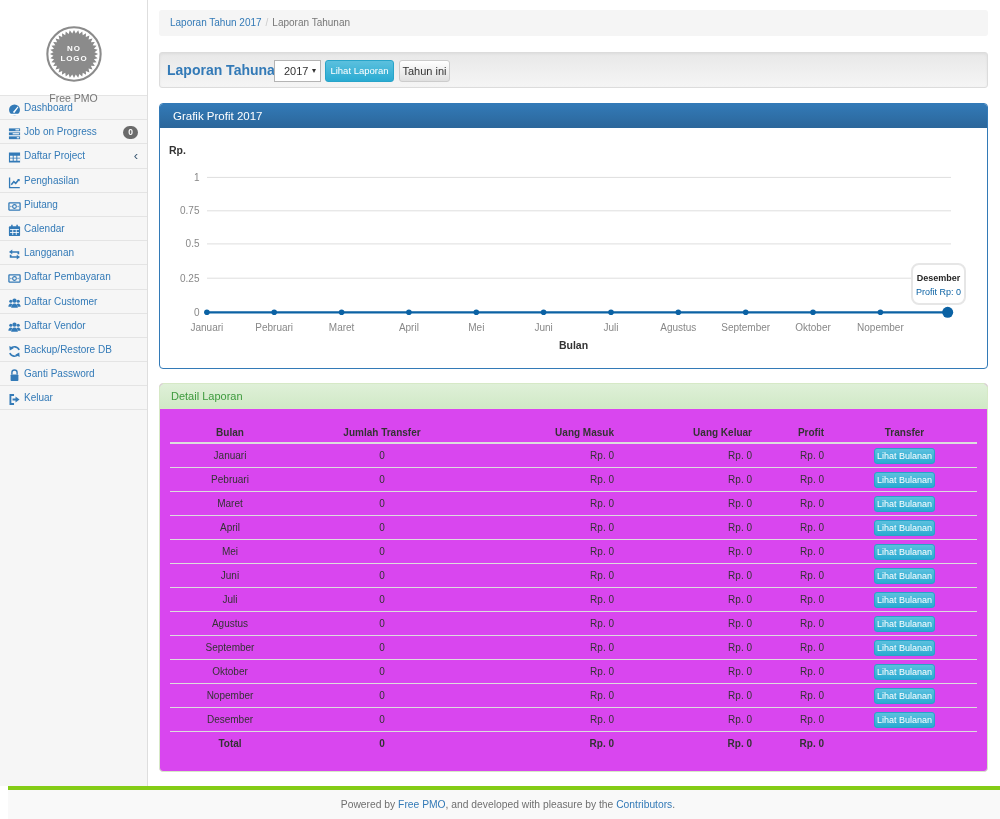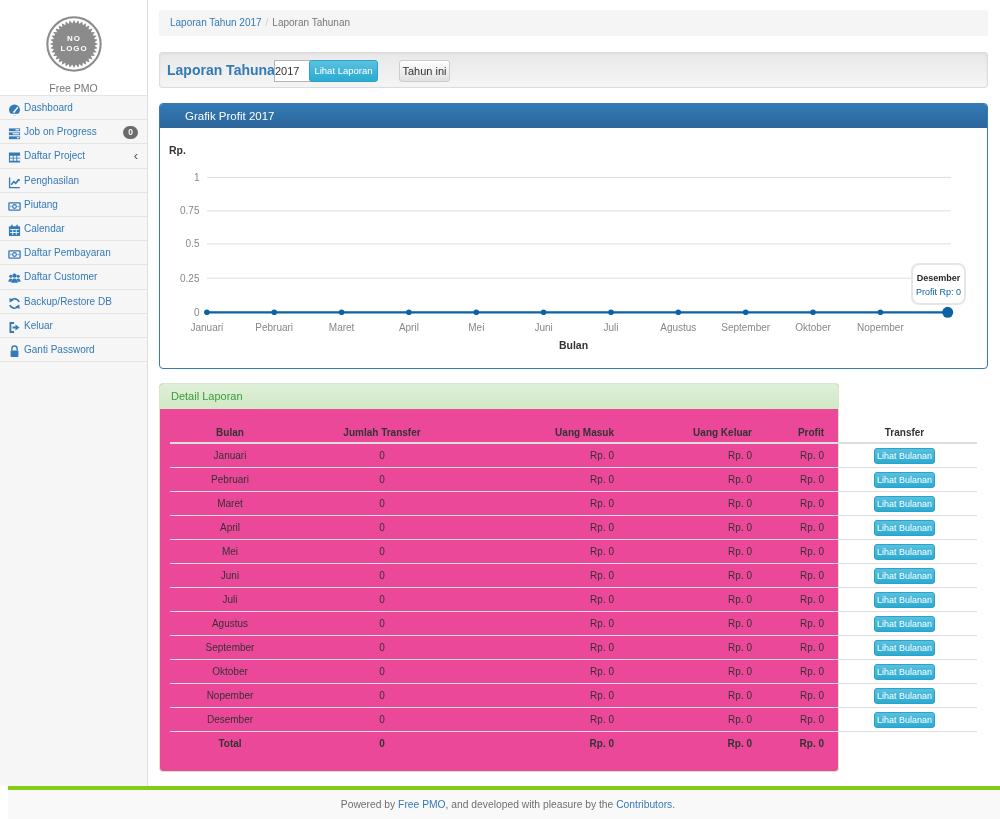--- a/index.html
+++ b/index.html
@@ -1,51 +1,51 @@
 <!DOCTYPE html>
 <html><head>
 <meta charset="utf-8">
 <style>
 * { margin:0; padding:0; box-sizing:border-box; }
 html,body { width:1000px; height:819px; background:#fff; font-family:"Liberation Sans", sans-serif; position:relative; overflow:hidden; }
 a { text-decoration:none; }
 #sidebar { position:absolute; left:0; top:0; width:148px; height:786px; background:#f6f6f6; border-right:1px solid #dedede; }
-#logobox { background:#fff; height:96px; text-align:center; padding-top:15px; border-bottom:1px solid #e4e4e4; }
+#logobox { background:#fff; height:96px; text-align:center; padding-top:25px; border-bottom:1px solid #e4e4e4; }
 #logobox svg { display:block; margin:0 auto; }
 #freepmo { font-size:10.5px; color:#767676; margin-top:9px; }
 ul.menu { list-style:none; }
 ul.menu li { position:relative; height:24.2px; border-bottom:1px solid #e4e4e4; font-size:10px; color:#337ab7; line-height:23.2px; padding-left:24px; }
 ul.menu li .ic { position:absolute; left:8px; top:5px; width:13px; height:13px; }
 ul.menu li .badge { position:absolute; right:9px; top:5.5px; width:15px; height:13px; background:#6b6b6b; border-radius:7px; color:#fff; font-size:8.5px; font-weight:bold; text-align:center; line-height:13px; padding:0; }
 ul.menu li .chev { position:absolute; right:9px; top:0px; color:#3d5a74; font-size:13px; }
 
 #crumb { position:absolute; left:159px; top:10px; width:829px; height:26px; background:#f5f5f5; border-radius:3px; font-size:10px; line-height:26px; padding-left:11px; color:#777; }
 #crumb a { color:#337ab7; }
 #crumb .sep { color:#ccc; padding:0 4px; }
 
 #well { position:absolute; left:159px; top:52px; width:829px; height:36px; background:linear-gradient(to bottom,#e8e8e8 0,#f5f5f5 100%); border:1px solid #dcdcdc; border-radius:3px; box-shadow:inset 0 1px 3px rgba(0,0,0,.05); }
 #well .lbl { position:absolute; left:7px; top:0; line-height:34px; font-size:14px; font-weight:bold; color:#337ab7; }
-#well .sel { position:absolute; left:114px; top:7px; width:47px; height:22px; background:#fff; border:1px solid #b4b4b4; font-size:11px; color:#333; line-height:20px; text-align:left; }
+#well .sel { position:absolute; left:114px; top:7px; width:47px; height:22px; background:#fff; border:1px solid #b4b4b4; font-size:11px; color:#333; line-height:20px; text-align:left; padding-left:9px; }
 #well .sel .car { position:absolute; right:4px; top:8px; width:0; height:0; border-left:2.8px solid transparent; border-right:2.8px solid transparent; border-top:4.2px solid #333; }
 .btn { display:inline-block; text-align:center; border-radius:3px; font-size:10px; }
 .btn-info { background:linear-gradient(to bottom,#5bc0de 0,#2aabd2 100%); border:1px solid #28a4c9; color:#fff; }
 .btn-default { background:linear-gradient(to bottom,#fff 0,#e0e0e0 100%); border:1px solid #ccc; color:#333; }
-#well .b1 { position:absolute; left:149px; top:7px; width:69px; height:22px; line-height:20px; font-size:9.5px; }
+#well .b1 { position:absolute; left:165px; top:7px; width:69px; height:22px; line-height:20px; font-size:9.5px; }
 #well .b2 { position:absolute; left:239px; top:7px; width:51px; height:22px; line-height:20px; font-size:11px; }
 
 #chartp { position:absolute; left:159px; top:103px; width:829px; height:266px; border:1px solid #337ab7; border-radius:4px; background:#fff; }
-#chartp .hd { height:24px; background:linear-gradient(to bottom,#337ab7 0,#2b669a 100%); border-radius:3px 3px 0 0; color:#fff; font-size:11.5px; line-height:24px; padding-left:25px; }
+#chartp .hd { height:24px; background:linear-gradient(to bottom,#337ab7 0,#2b669a 100%); border-radius:3px 3px 0 0; color:#fff; font-size:11.5px; line-height:24px; padding-left:13px; }
 #chartbody { position:relative; width:827px; height:240px; }
 #rp { position:absolute; left:9px; top:16px; font-size:10.5px; font-weight:bold; color:#333; }
 #tooltip { position:absolute; left:751px; top:135px; width:55px; height:42px; background:rgba(255,255,255,.95); border:2px solid #e6e6e6; border-radius:8px; text-align:center; }
 #tooltip .t1 { font-size:9px; font-weight:bold; color:#262626; margin-top:8px; line-height:10px; }
 #tooltip .t2 { font-size:9px; color:#0b62a4; margin-top:4px; line-height:10px; }
 #bulan { position:absolute; left:0; top:211px; width:827px; text-align:center; font-size:10.5px; font-weight:bold; color:#333; }
 
-#detailp { position:absolute; left:159px; top:383px; width:680px; height:389px; border:1px solid #d6e9c6; border-radius:4px; background:#ec4899; }
+#detailp { position:absolute; left:159px; top:383px; width:829px; height:389px; border:1px solid #d6e9c6; border-radius:4px; background:#d946ef; }
 #detailp .hd { height:25px; background:linear-gradient(to bottom,#dff0d8 0,#d0e9c6 100%); border-bottom:1px solid #d6e9c6; border-radius:3px 3px 0 0; color:#3e9a3e; font-size:11px; line-height:25px; padding-left:11px; }
 table.rpt { position:absolute; left:10px; top:35px; width:807px; border-collapse:collapse; table-layout:fixed; font-size:10px; color:#333; }
 table.rpt th { font-weight:bold; padding:7px 0 2px; line-height:14px; border-bottom:2px solid #ddd; text-align:center; }
 table.rpt td { padding:4.5px 0; line-height:14px; border-top:1px solid #ddd; text-align:center; }
 table.rpt tr.first td { border-top:none; }
 table.rpt .r { text-align:right; padding-right:8px; }
 table.rpt .btn-xs { width:61px; height:16px; line-height:14px; font-size:9px; margin:-4px 0; vertical-align:middle; }
 table.rpt tr.total td { font-weight:bold; }
 
 #footer { position:absolute; left:0; top:786px; width:1000px; height:33px; background:#f9f9f9; border-top:4px solid #84cc16; text-align:center; font-size:10.3px; color:#6f6f6f; padding-top:9px;margin-left:8px; }
@@ -94,47 +94,59 @@
     <li><span class="ic"><svg width="13" height="13" viewBox="0 0 14 14">
             <rect fill="#337ab7" x="1" y="2.5" width="12" height="10.5" rx="1"></rect>
             <rect fill="#337ab7" x="3.4" y="0.8" width="1.6" height="2.5"></rect>
             <rect fill="#337ab7" x="9" y="0.8" width="1.6" height="2.5"></rect>
             <rect fill="#fff" x="2.2" y="5.6" width="9.6" height="0.9"></rect>
             <rect fill="#fff" x="4.7" y="5.6" width="0.9" height="6.2"></rect>
             <rect fill="#fff" x="8.4" y="5.6" width="0.9" height="6.2"></rect>
             <rect fill="#fff" x="2.2" y="8.6" width="9.6" height="0.9"></rect>
           </svg></span>Calendar</li>
     <li><span class="ic"><svg width="13" height="13" viewBox="0 0 14 14">
+            <path fill="#337ab7" d="M4.6 1.6 1 4.2l3.6 2.6V5h5.6v1.8h1.9V3.4H4.6z"></path>
+            <path fill="#337ab7" d="M9.4 12.4 13 9.8 9.4 7.2V9H3.8V7.2H1.9v3.4h7.5z"></path>
+          </svg></span>Langganan</li>
+    <li><span class="ic"><svg width="13" height="13" viewBox="0 0 14 14">
             <rect fill="none" stroke="#337ab7" stroke-width="1.4" x="1" y="3.2" width="12" height="7.6" rx="0.5"></rect>
             <circle fill="none" stroke="#337ab7" stroke-width="1.2" cx="7" cy="7" r="2"></circle>
             <rect fill="#337ab7" x="2.6" y="6.3" width="1.1" height="1.4"></rect>
             <rect fill="#337ab7" x="10.3" y="6.3" width="1.1" height="1.4"></rect>
           </svg></span>Daftar Pembayaran</li>
     <li><span class="ic"><svg width="13" height="13" viewBox="0 0 14 14">
             <circle fill="#337ab7" cx="3" cy="4.6" r="1.7"></circle>
             <circle fill="#337ab7" cx="11" cy="4.6" r="1.7"></circle>
             <path fill="#337ab7" d="M0.4 10.5c0-2 1.2-3.4 2.6-3.4 .6 0 1.2.3 1.6.7a4.7 4.7 0 0 0-1 2.7z"></path>
             <path fill="#337ab7" d="M13.6 10.5c0-2-1.2-3.4-2.6-3.4-.6 0-1.2.3-1.6.7a4.7 4.7 0 0 1 1 2.7z"></path>
             <circle fill="#337ab7" cx="7" cy="4" r="2.3"></circle>
             <path fill="#337ab7" d="M3.4 11.5c0-2.6 1.6-4.4 3.6-4.4s3.6 1.8 3.6 4.4z"></path>
           </svg></span>Daftar Customer</li>
     <li><span class="ic"><svg width="13" height="13" viewBox="0 0 14 14">
+            <circle fill="#337ab7" cx="3" cy="4.6" r="1.7"></circle>
+            <circle fill="#337ab7" cx="11" cy="4.6" r="1.7"></circle>
+            <path fill="#337ab7" d="M0.4 10.5c0-2 1.2-3.4 2.6-3.4 .6 0 1.2.3 1.6.7a4.7 4.7 0 0 0-1 2.7z"></path>
+            <path fill="#337ab7" d="M13.6 10.5c0-2-1.2-3.4-2.6-3.4-.6 0-1.2.3-1.6.7a4.7 4.7 0 0 1 1 2.7z"></path>
+            <circle fill="#337ab7" cx="7" cy="4" r="2.3"></circle>
+            <path fill="#337ab7" d="M3.4 11.5c0-2.6 1.6-4.4 3.6-4.4s3.6 1.8 3.6 4.4z"></path>
+          </svg></span>Daftar Vendor</li>
+    <li><span class="ic"><svg width="13" height="13" viewBox="0 0 14 14">
             <path fill="none" stroke="#337ab7" stroke-width="1.7" d="M12 5.4A5.3 5.3 0 0 0 2.7 4.2"></path>
             <path fill="#337ab7" d="M1.4 1.1 1.9 6l4.2-2.6z"></path>
             <path fill="none" stroke="#337ab7" stroke-width="1.7" d="M2 8.6a5.3 5.3 0 0 0 9.3 1.2"></path>
             <path fill="#337ab7" d="M12.6 12.9 12.1 8 7.9 10.6z"></path>
           </svg></span>Backup/Restore DB</li>
     <li><span class="ic"><svg width="13" height="13" viewBox="0 0 14 14">
+            <path fill="none" stroke="#337ab7" stroke-width="1.5" d="M4.2 6V3.9a2.8 2.8 0 0 1 5.6 0V6"></path>
+            <rect fill="#337ab7" x="2.8" y="5.8" width="8.4" height="7" rx="0.8"></rect>
+          </svg></span>Ganti Password</li>
+    <li><span class="ic"><svg width="13" height="13" viewBox="0 0 14 14">
             <path fill="#337ab7" d="M6.5 1.2H1.6v11.6h4.9v-2H3.6V3.2h2.9z"></path>
             <path fill="#337ab7" d="M8.1 3.9 12.4 7 8.1 10.1V8H4.9V6h3.2z"></path>
           </svg></span>Keluar</li>
-    <li><span class="ic"><svg width="13" height="13" viewBox="0 0 14 14">
-            <path fill="none" stroke="#337ab7" stroke-width="1.5" d="M4.2 6V3.9a2.8 2.8 0 0 1 5.6 0V6"></path>
-            <rect fill="#337ab7" x="2.8" y="5.8" width="8.4" height="7" rx="0.8"></rect>
-          </svg></span>Ganti Password</li>
   </ul>
 </div>
 
 <div id="crumb"><a>Laporan Tahun 2017</a><span class="sep">/</span>Laporan Tahunan</div>
 
 <div id="well">
   <span class="lbl">Laporan Tahunan per</span>
   <span class="sel">2017<span class="car"></span></span>
   <span class="btn btn-info b1">Lihat Laporan</span>
   <span class="btn btn-default b2">Tahun ini</span>

